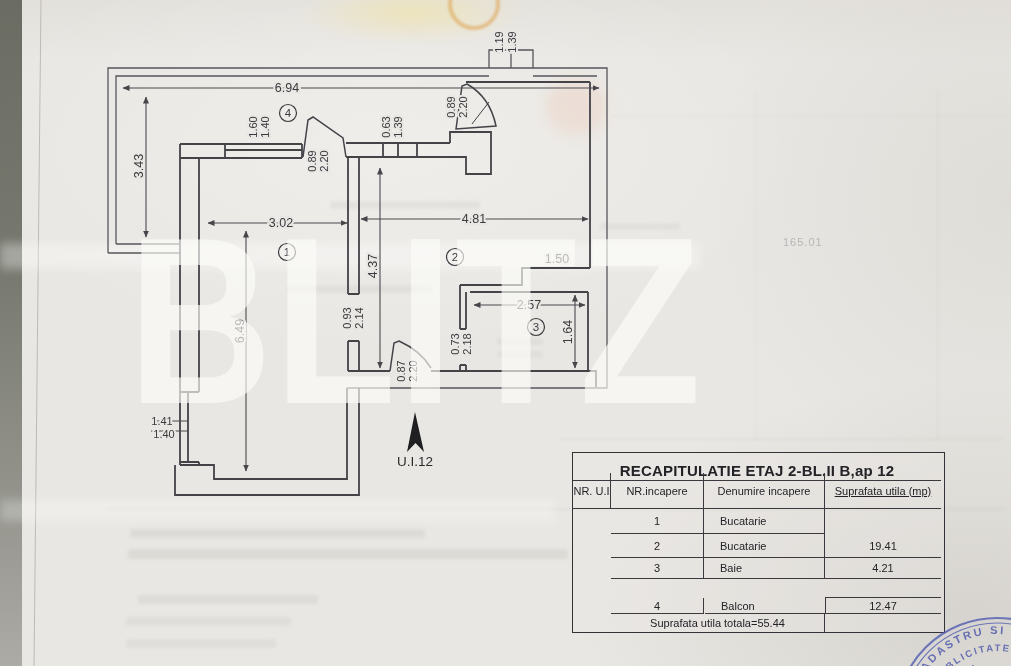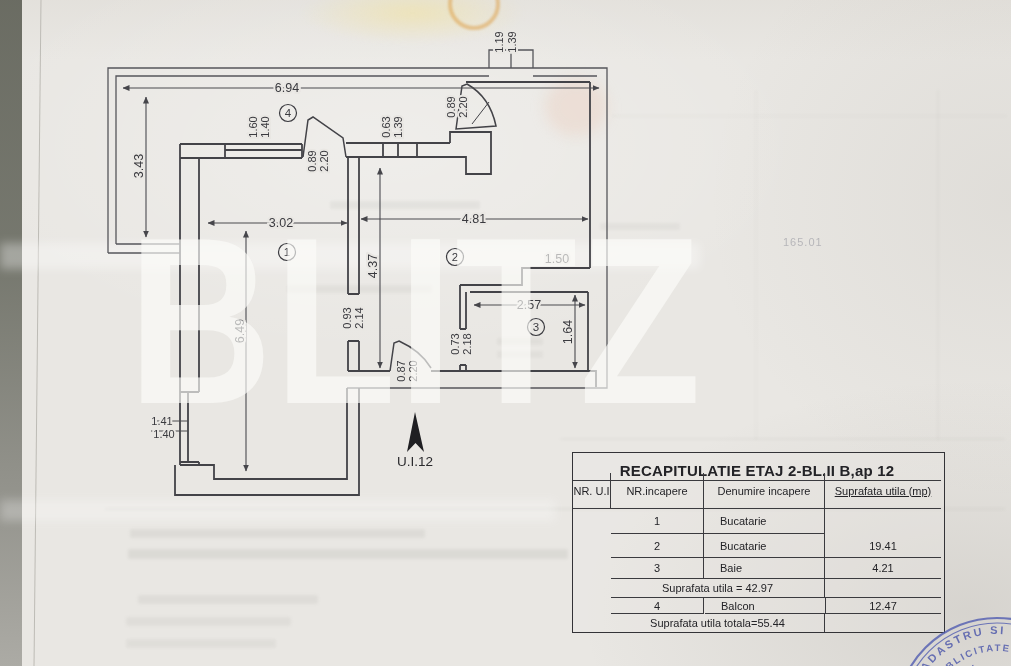--- a/index.html
+++ b/index.html
@@ -205,21 +205,20 @@
     <div class="cell bb br left" style="left:131px;top:56px;width:121px;height:25px;">Bucatarie</div>
 
     <div class="cell bb br" style="left:38px;top:81px;width:93px;height:24px;">2</div>
     <div class="cell bb br left" style="left:131px;top:81px;width:121px;height:24px;">Bucatarie</div>
     <div class="cell bb" style="left:252px;top:81px;width:116px;height:24px;">19.41</div>
 
     <div class="cell bb br" style="left:38px;top:105px;width:93px;height:21px;">3</div>
     <div class="cell bb br left" style="left:131px;top:105px;width:121px;height:21px;text-align:center;">Baie</div>
     <div class="cell bb" style="left:252px;top:105px;width:116px;height:21px;">4.21</div>
 
-    <div class="cell bb br" style="left:38px;top:126px;width:214px;height:19px;">Suprafata utila =  42.97</div>
     <div class="cell bb" style="left:252px;top:126px;width:116px;height:19px;"></div>
 
     <div class="cell bb br" style="left:38px;top:145px;width:93px;height:16px;">4</div>
     <div class="cell bb br left" style="left:132px;top:145px;width:121px;height:16px;">Balcon</div>
     <div class="cell bb" style="left:252px;top:145px;width:116px;height:16px;">12.47</div>
 
     <div class="cell br" style="left:38px;top:161px;width:214px;height:18px;">Suprafata utila totala=55.44</div>
     <div class="cell" style="left:252px;top:161px;width:116px;height:18px;"></div>
   </div>
 

